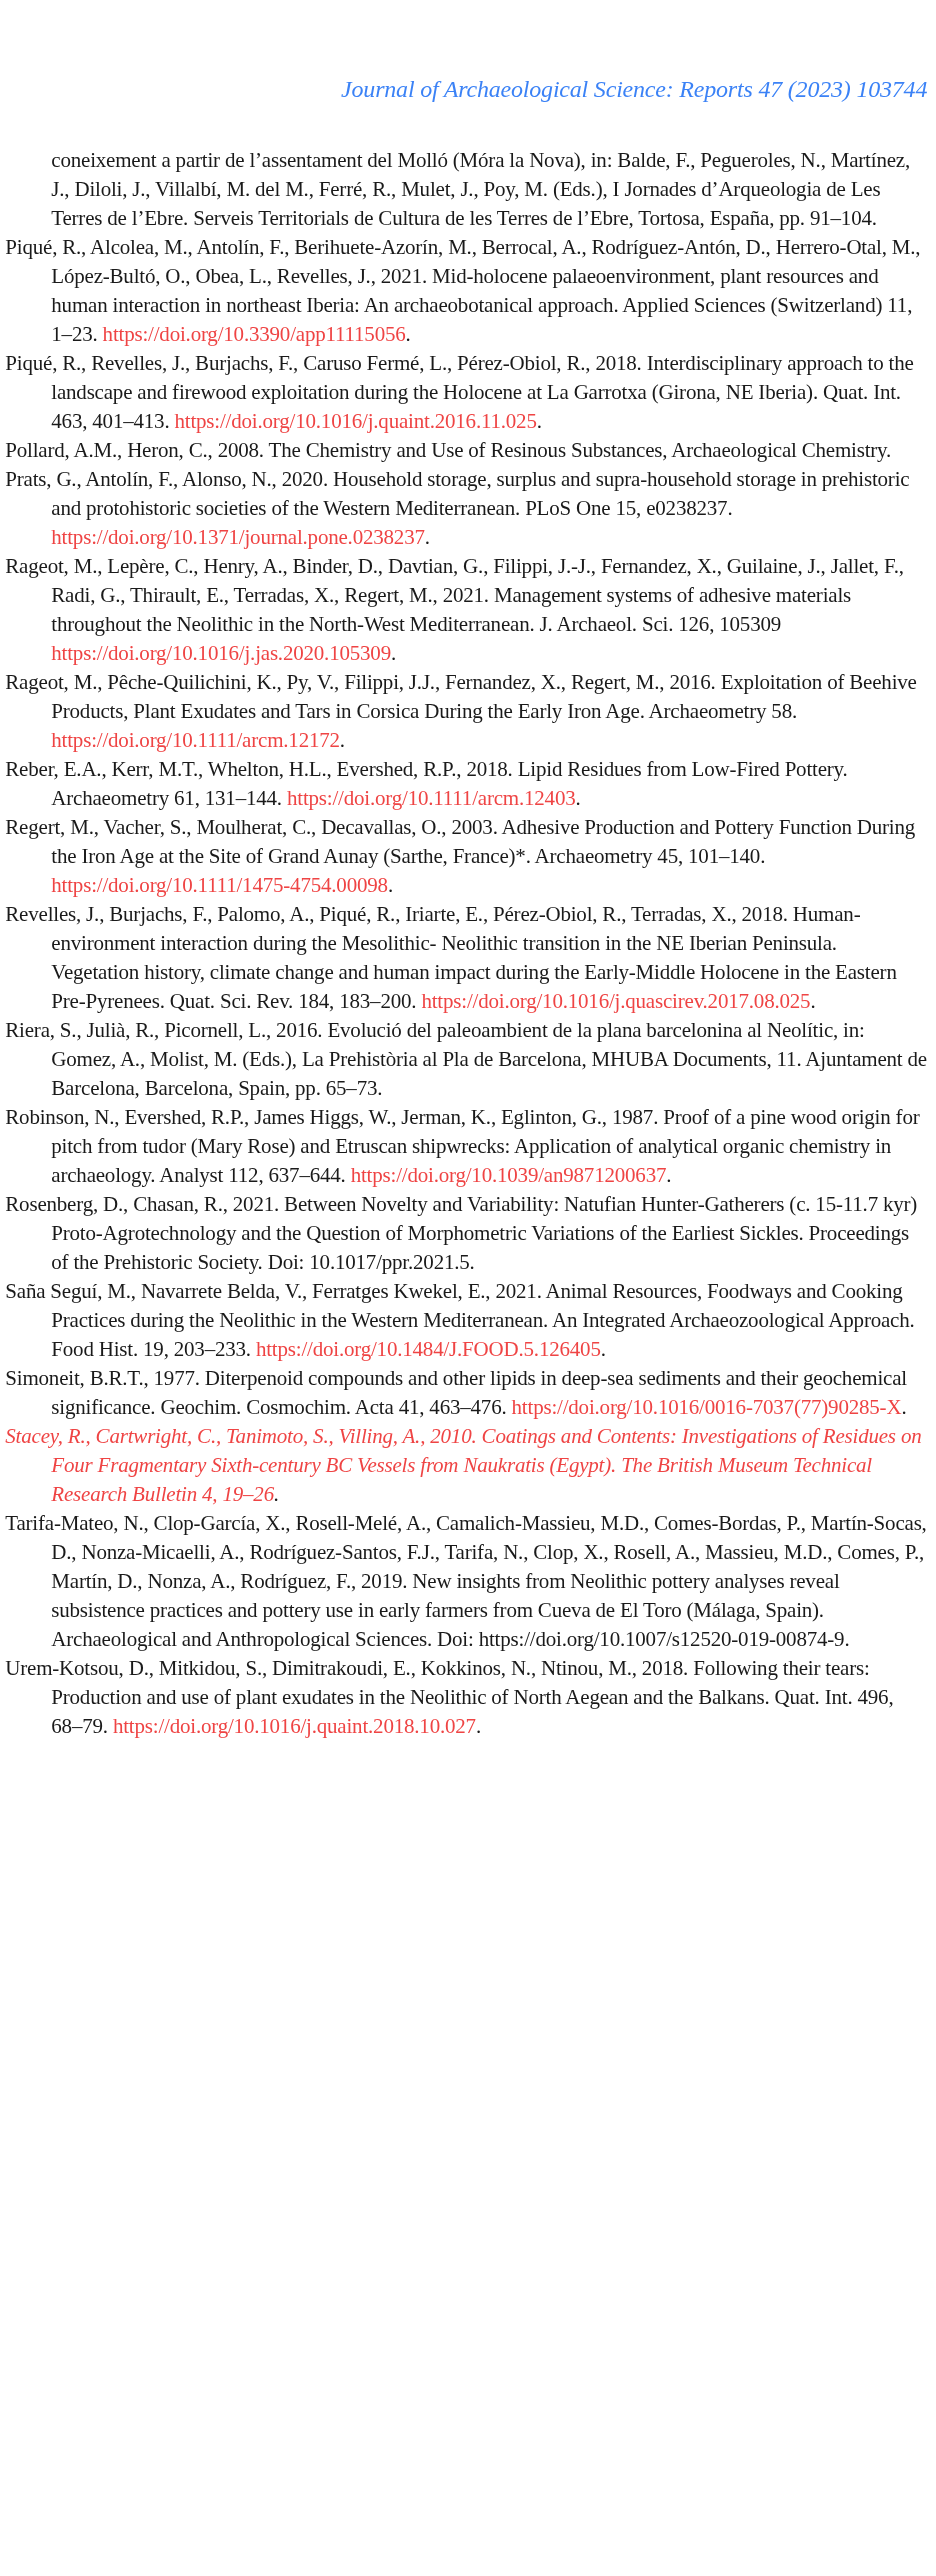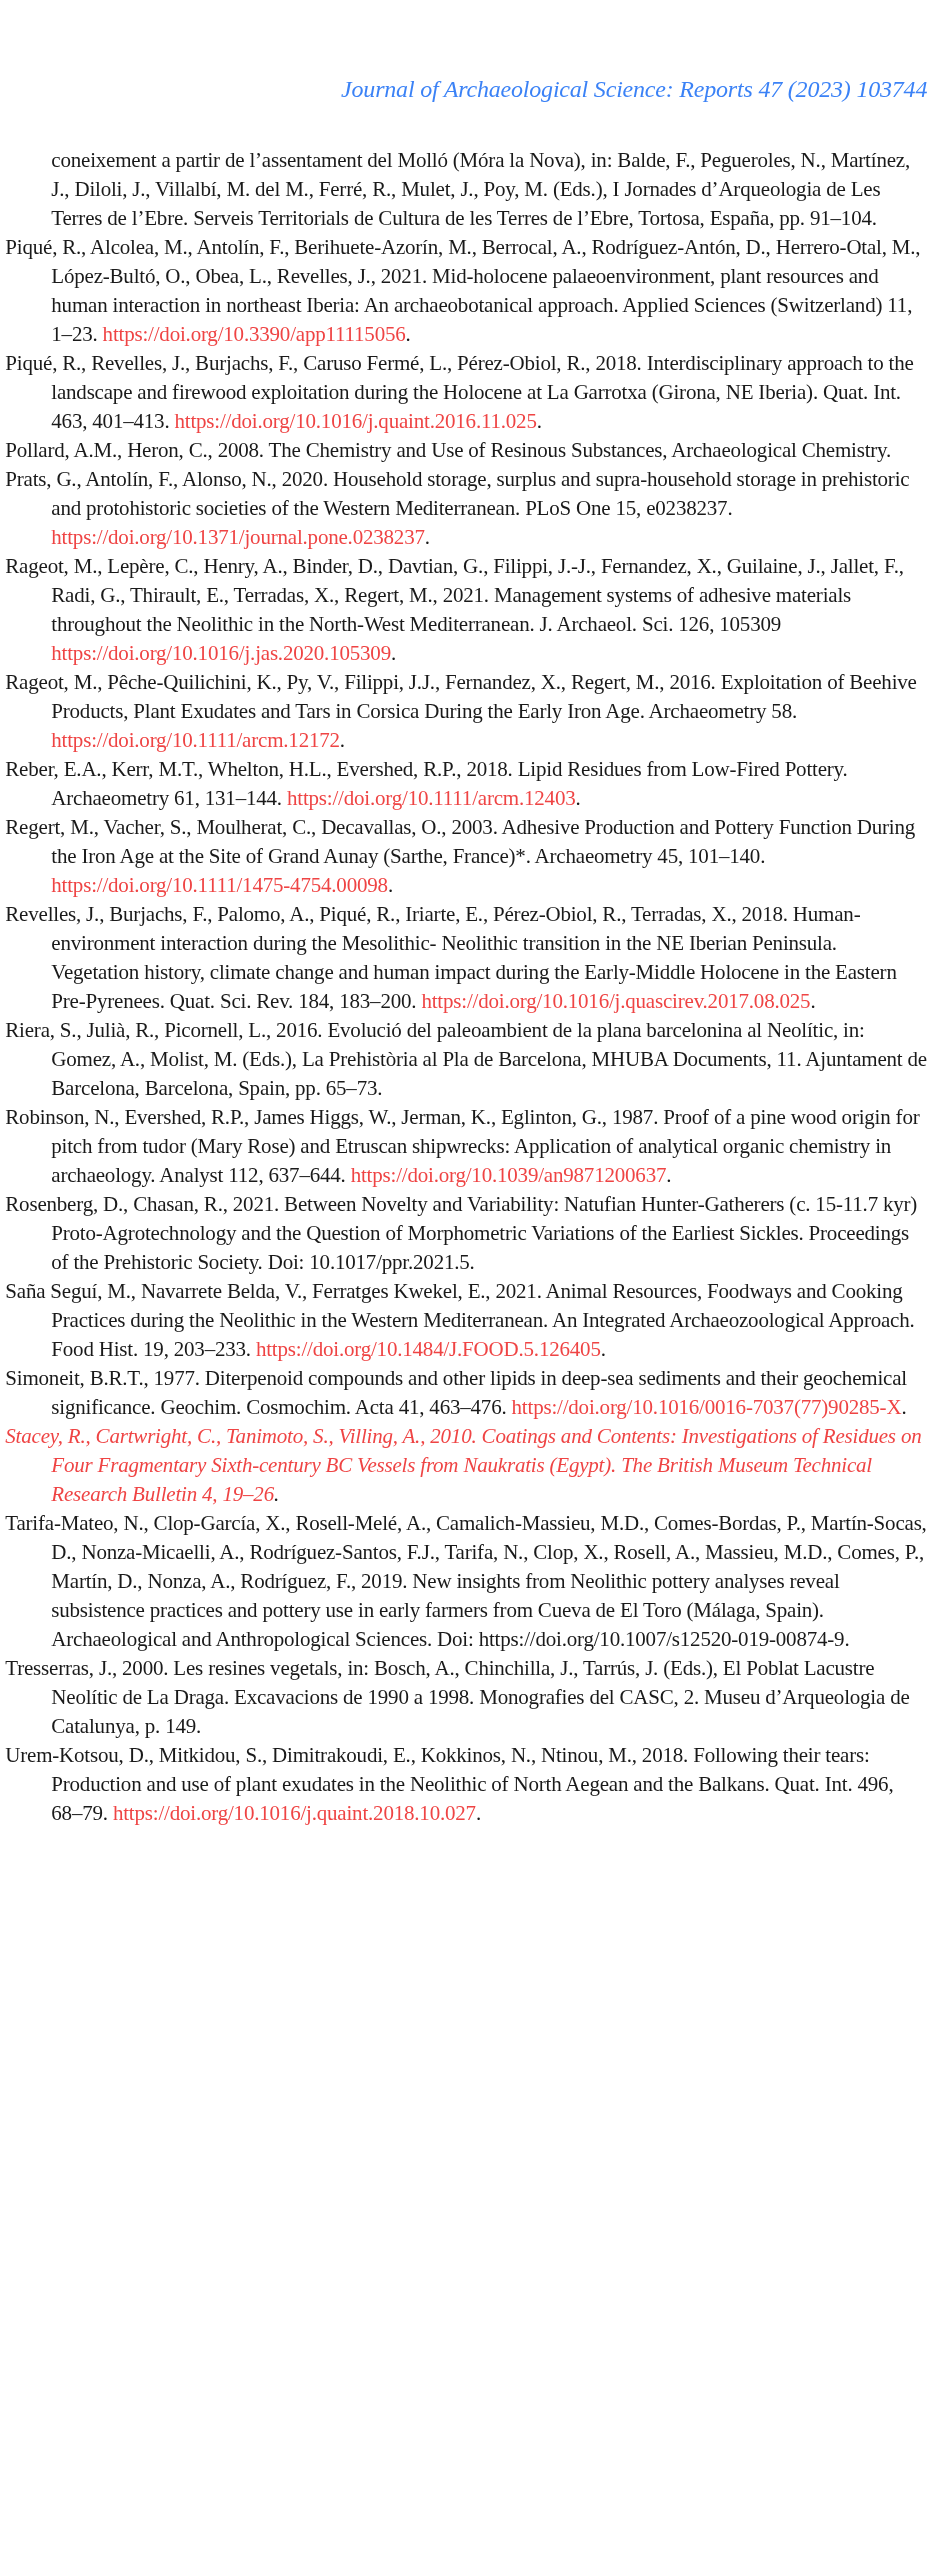--- a/index.html
+++ b/index.html
@@ -76,18 +76,17 @@
   <p class="ref"><span>Rosenberg, D., Chasan, R., 2021. Between Novelty and Variability: Natufian Hunter-Gatherers (c. 15-11.7 kyr) Proto-Agrotechnology and the Question of Morphometric Variations of the Earliest Sickles. Proceedings of the Prehistoric Society. Doi: 10.1017/ppr.2021.5.</span></p>
 
   <p class="ref"><span>Saña Seguí, M., Navarrete Belda, V., Ferratges Kwekel, E., 2021. Animal Resources, Foodways and Cooking Practices during the Neolithic in the Western Mediterranean. An Integrated Archaeozoological Approach. Food Hist. 19, 203–233. </span><a class="link">https://doi.org/10.1484/J.FOOD.5.126405</a>.</p>
 
   <p class="ref"><span>Simoneit, B.R.T., 1977. Diterpenoid compounds and other lipids in deep-sea sediments and their geochemical significance. Geochim. Cosmochim. Acta 41, 463–476. </span><a class="link">https://doi.org/10.1016/0016-7037(77)90285-X</a>.</p>
 
   <p class="ref linked"><a class="link">Stacey, R., Cartwright, C., Tanimoto, S., Villing, A., 2010. Coatings and Contents: Investigations of Residues on Four Fragmentary Sixth-century BC Vessels from Naukratis (Egypt). The British Museum Technical Research Bulletin 4, 19–26</a><span class="tail">.</span></p>
 
   <p class="ref"><span>Tarifa-Mateo, N., Clop-García, X., Rosell-Melé, A., Camalich-Massieu, M.D., Comes-Bordas, P., Martín-Socas, D., Nonza-Micaelli, A., Rodríguez-Santos, F.J., Tarifa, N., Clop, X., Rosell, A., Massieu, M.D., Comes, P., Martín, D., Nonza, A., Rodríguez, F., 2019. New insights from Neolithic pottery analyses reveal subsistence practices and pottery use in early farmers from Cueva de El Toro (Málaga, Spain). Archaeological and Anthropological Sciences. Doi: https://doi.org/10.1007/s12520-019-00874-9.</span></p>
 
-  <p class="ref"><span>Tresserras, J., 2000. Les resines vegetals, in: Bosch, A., Chinchilla, J., Tarrús, J. (Eds.), El Poblat Lacustre Neolític de La Draga. Excavacions de 1990 a 1998. Monografies del CASC, 2. Museu d’Arqueologia de Catalunya, p. 149.</span></p>
 
   <p class="ref"><span>Urem-Kotsou, D., Mitkidou, S., Dimitrakoudi, E., Kokkinos, N., Ntinou, M., 2018. Following their tears: Production and use of plant exudates in the Neolithic of North Aegean and the Balkans. Quat. Int. 496, 68–79. </span><a class="link">https://doi.org/10.1016/j.quaint.2018.10.027</a>.</p>
 
 </div>
 
 
 </body></html>

